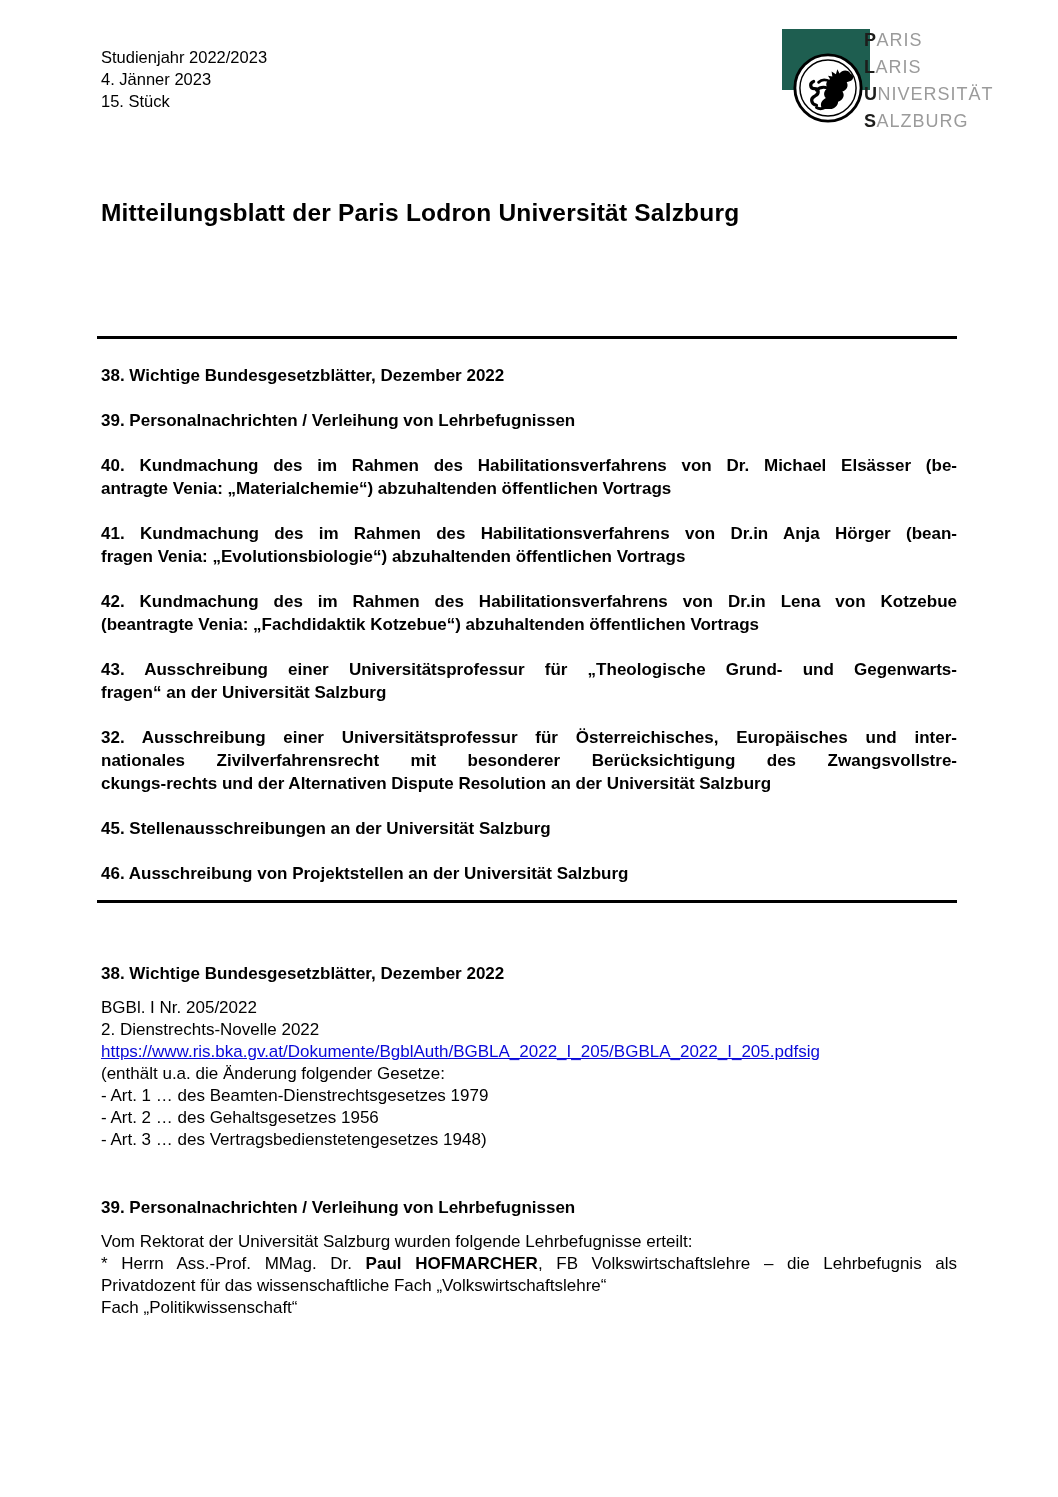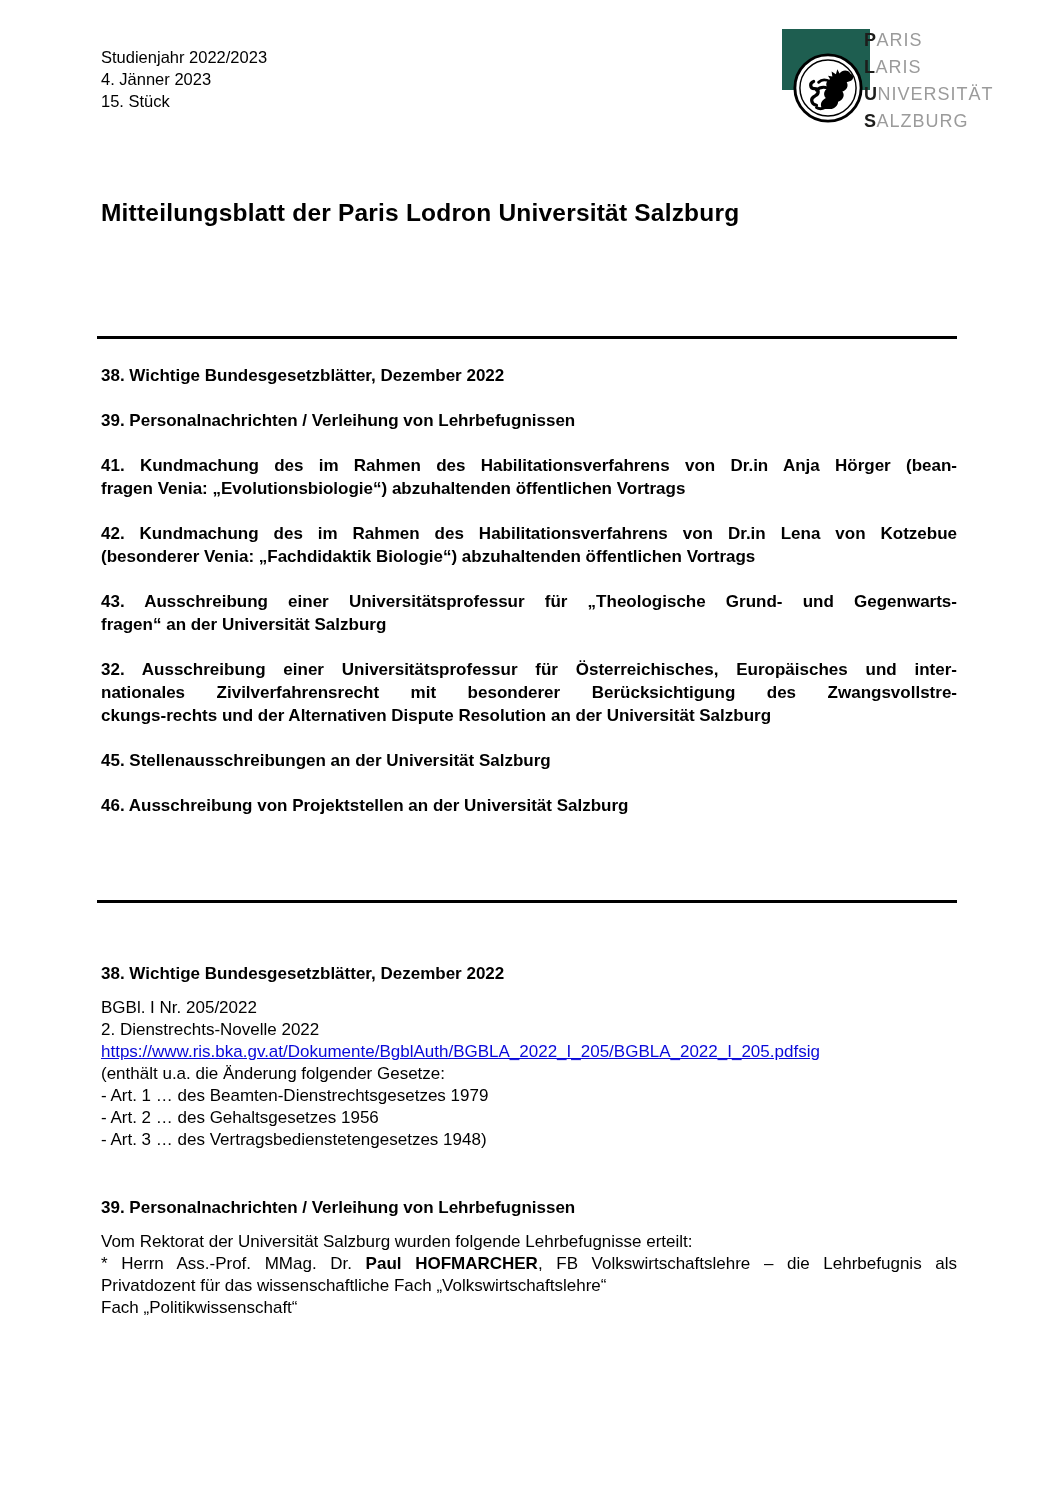--- a/index.html
+++ b/index.html
@@ -87,26 +87,30 @@
   <div class="rule rule2"></div>
 
   <div class="toc" id="toc">
       <div class="toc-item">
         <div class="line"><span>38. Wichtige Bundesgesetzblätter, Dezember 2022</span></div>
       </div>
       <div class="toc-item">
         <div class="line"><span>39. Personalnachrichten / Verleihung von Lehrbefugnissen</span></div>
       </div>
       <div class="toc-item">
+        <div class="line stretch"><span>40. Kundmachung des im Rahmen des Habilitationsverfahrens von Dr. Michael Elsässer (be-</span></div>
+        <div class="line"><span>antragte Venia: „Materialchemie“) abzuhaltenden öffentlichen Vortrags</span></div>
+      </div>
+      <div class="toc-item">
         <div class="line stretch"><span>41. Kundmachung des im Rahmen des Habilitationsverfahrens von Dr.in Anja Hörger (bean-</span></div>
         <div class="line"><span>fragen Venia: „Evolutionsbiologie“) abzuhaltenden öffentlichen Vortrags</span></div>
       </div>
       <div class="toc-item">
         <div class="line stretch"><span>42. Kundmachung des im Rahmen des Habilitationsverfahrens von Dr.in Lena von Kotzebue</span></div>
-        <div class="line"><span>(besonderer Venia: „Fachdidaktik Biologie“) abzuhaltenden öffentlichen Vortrags</span></div>
+        <div class="line"><span>(beantragte Venia: „Fachdidaktik Kotzebue“) abzuhaltenden öffentlichen Vortrags</span></div>
       </div>
       <div class="toc-item">
         <div class="line stretch"><span>43. Ausschreibung einer Universitätsprofessur für „Theologische Grund- und Gegenwarts-</span></div>
         <div class="line"><span>fragen“ an der Universität Salzburg</span></div>
       </div>
       <div class="toc-item">
         <div class="line stretch"><span>32. Ausschreibung einer Universitätsprofessur für Österreichisches, Europäisches und inter-</span></div>
         <div class="line stretch"><span>nationales Zivilverfahrensrecht mit besonderer Berücksichtigung des Zwangsvollstre-</span></div>
         <div class="line"><span>ckungs-rechts und der Alternativen Dispute Resolution an der Universität Salzburg</span></div>
       </div>

